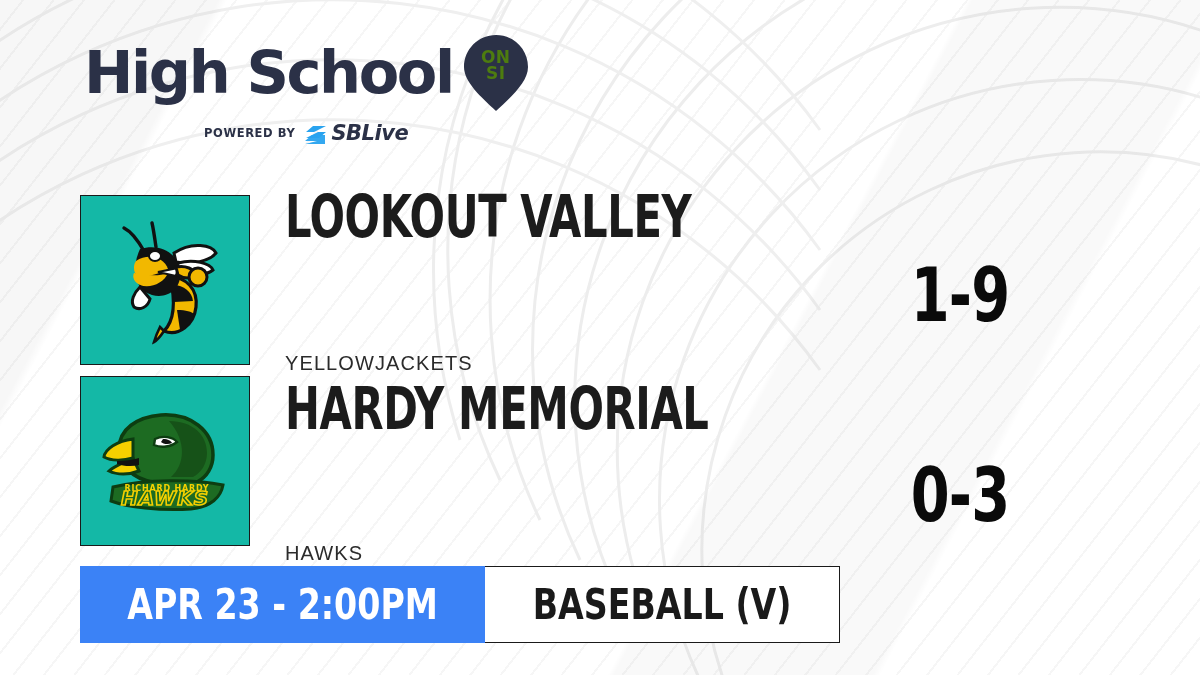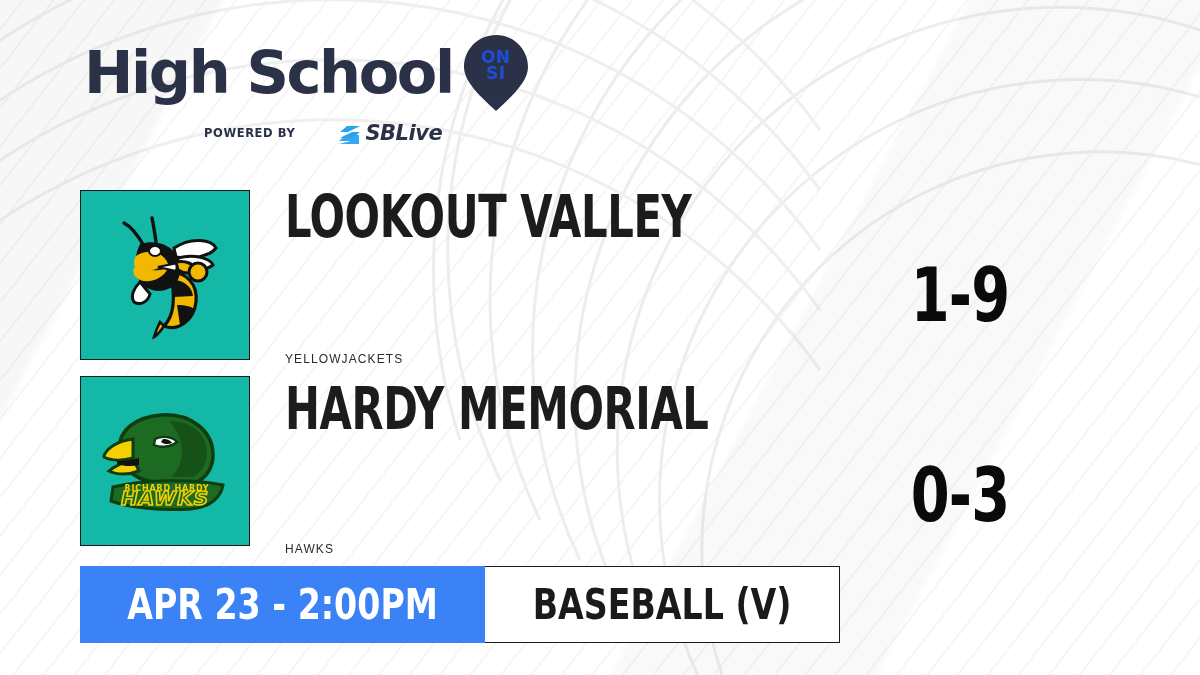--- a/index.html
+++ b/index.html
@@ -57,32 +57,32 @@
     position:relative;
     margin-left:10px;
     width:66px; height:78px;
     flex:0 0 auto;
   }
   .pin-badge svg { position:absolute; inset:0; }
   .pin-text {
     position:absolute;
     left:0; right:0; top:15px;
     text-align:center;
-    color:#1d4ed8;
+    color:#4d7c0f;
     font-family:"DejaVu Sans", sans-serif;
     font-weight:bold;
     font-size:17px;
     line-height:16px;
     letter-spacing:0.5px;
   }
   .pin-text span { display:block; }
 
   .powered-row {
     display:flex; align-items:center;
-    margin-top:9px; margin-left:120px;gap:34px;
+    margin-top:9px; margin-left:120px;
   }
   .powered-by {
     font-family:"DejaVu Sans", sans-serif;
     font-weight:bold;
     font-size:11.5px;
     letter-spacing:0.6px;
     color:#2b3147;
   }
   .sblive {
     display:flex; align-items:flex-end;
@@ -131,21 +131,21 @@
     line-height:58px;
     letter-spacing:-0.5px;
     color:#1c1c1c;
     transform:scaleX(0.80);
     transform-origin:left center;
     white-space:nowrap;
   }
   .team-sub {
     font-family:"Liberation Sans", sans-serif;
     font-weight:normal;
-    font-size:12px;
+    font-size:20px;
     letter-spacing:1.1px;
     color:#2b2b2b;
     margin-top:106px;
     white-space:nowrap;
   }
   .row-b .team-sub { margin-top:104px; }
 
   .score {
     position:absolute;
     font-family:"DejaVu Sans Condensed","Liberation Sans Narrow","Liberation Sans", sans-serif;

